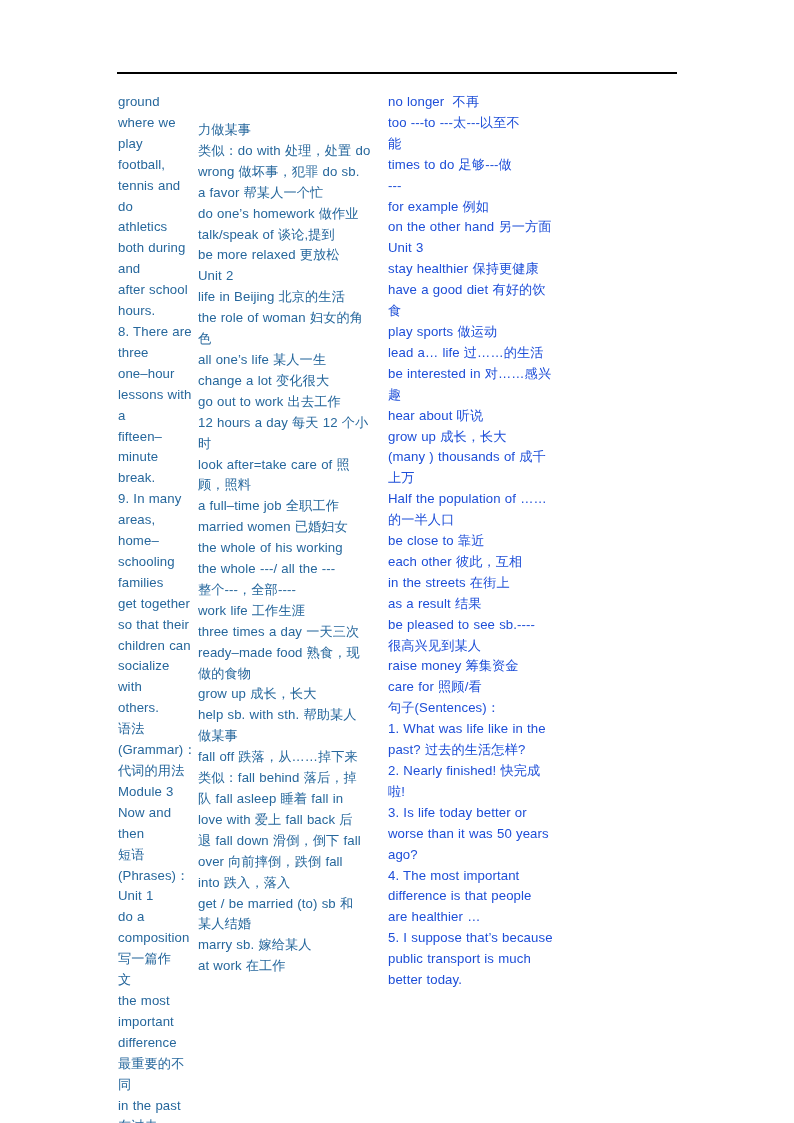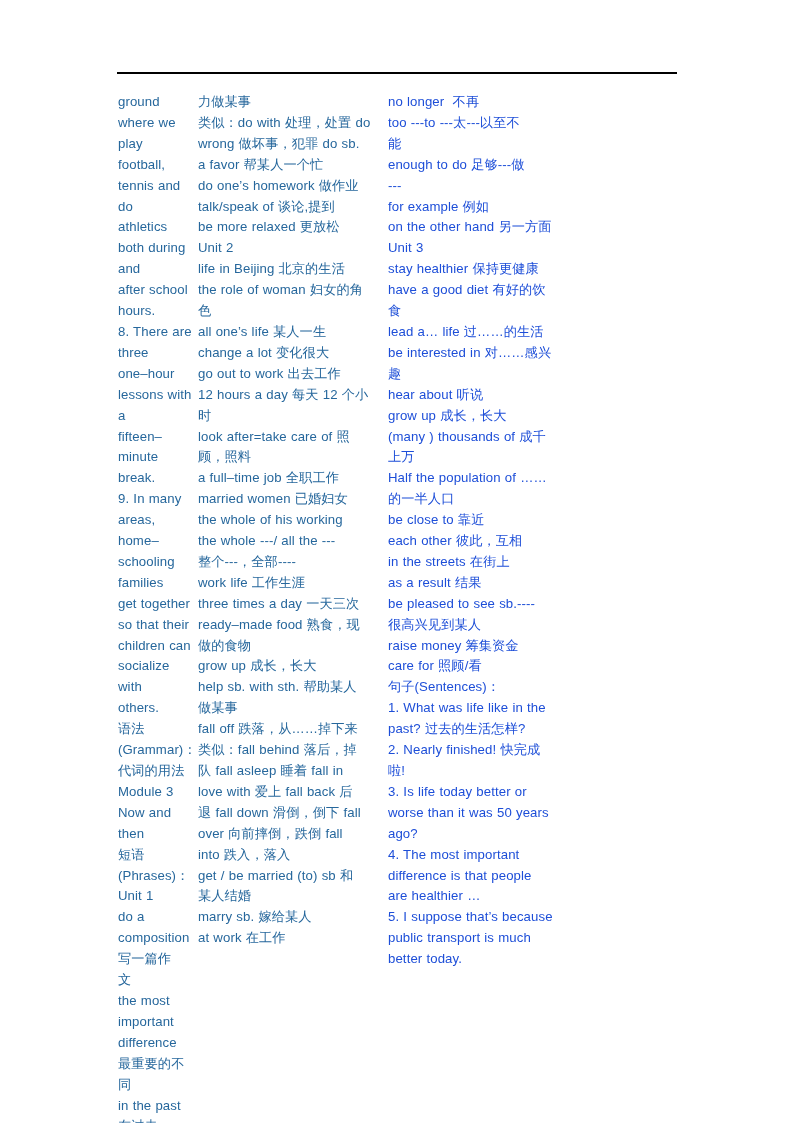--- a/index.html
+++ b/index.html
@@ -53,20 +53,21 @@
 
   .col-1 {
     width: 198px;
     padding-left: 118px;
     padding-right: 6px;
   }
   .col-2 {
     width: 190px;
     padding-left: 0px;
     padding-right: 6px;
+    margin-top: 28px;
   }
   .col-3 {
     width: 194px;
     padding-left: 0px;
     padding-right: 6px;
   }
 
   .line {
     white-space: pre-wrap;
     margin: 0;
@@ -145,28 +146,29 @@
         <div class="line">into 跌入，落入</div>
         <div class="line">get / be married (to) sb 和</div>
         <div class="line">某人结婚</div>
         <div class="line">marry sb. 嫁给某人</div>
         <div class="line">at work 在工作</div>
       </div>
     <div class="col col-3" style="color: #1d4ed8;">
         <div class="line">no longer  不再</div>
         <div class="line">too ---to ---太---以至不</div>
         <div class="line">能</div>
-        <div class="line">enough to do 足够---做</div>
+        <div class="line">times to do 足够---做</div>
         <div class="line">---</div>
         <div class="line">for example 例如</div>
         <div class="line">on the other hand 另一方面</div>
         <div class="line">Unit 3</div>
         <div class="line">stay healthier 保持更健康</div>
         <div class="line">have a good diet 有好的饮</div>
         <div class="line">食</div>
+        <div class="line">play sports 做运动</div>
         <div class="line">lead a… life 过……的生活</div>
         <div class="line">be interested in 对……感兴</div>
         <div class="line">趣</div>
         <div class="line">hear about 听说</div>
         <div class="line">grow up 成长，长大</div>
         <div class="line">(many ) thousands of 成千</div>
         <div class="line">上万</div>
         <div class="line">Half the population of ……</div>
         <div class="line">的一半人口</div>
         <div class="line">be close to 靠近</div>

